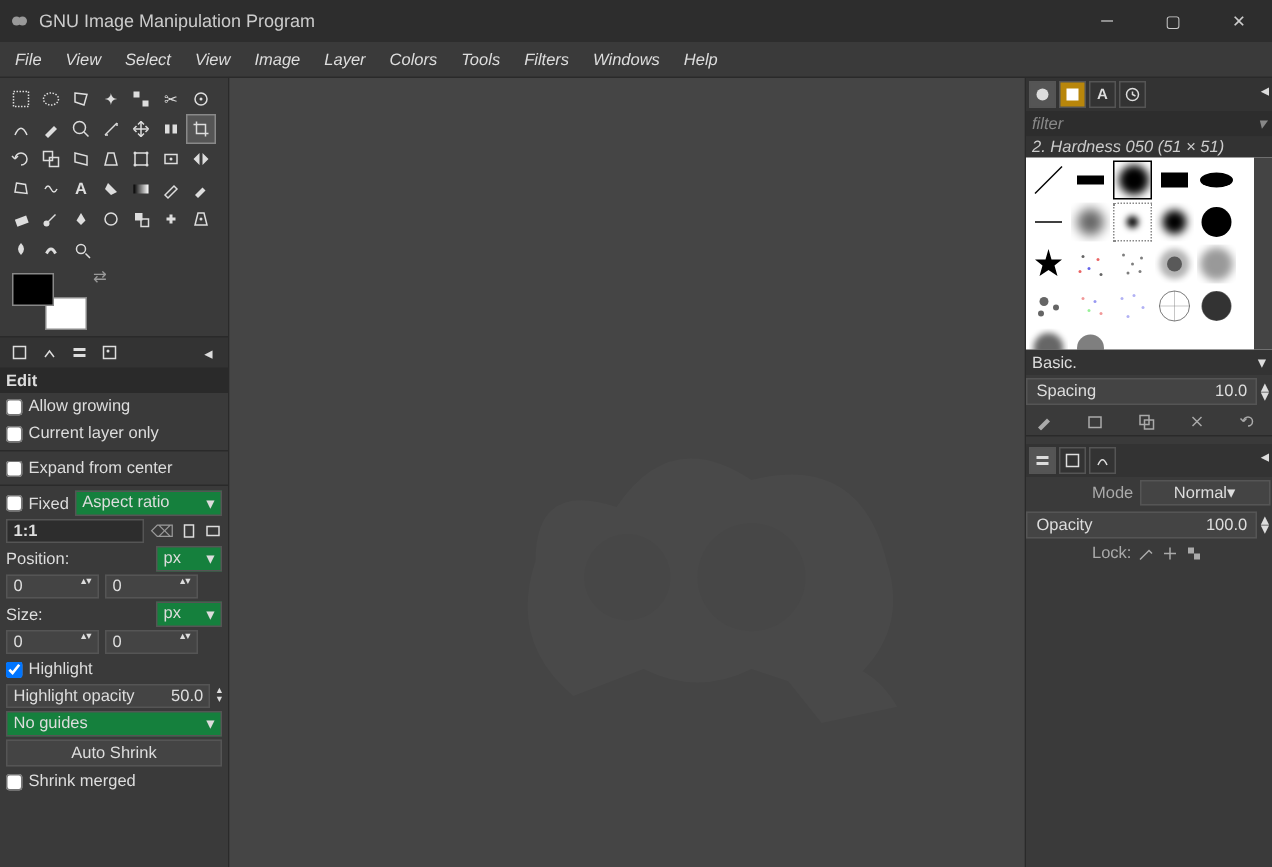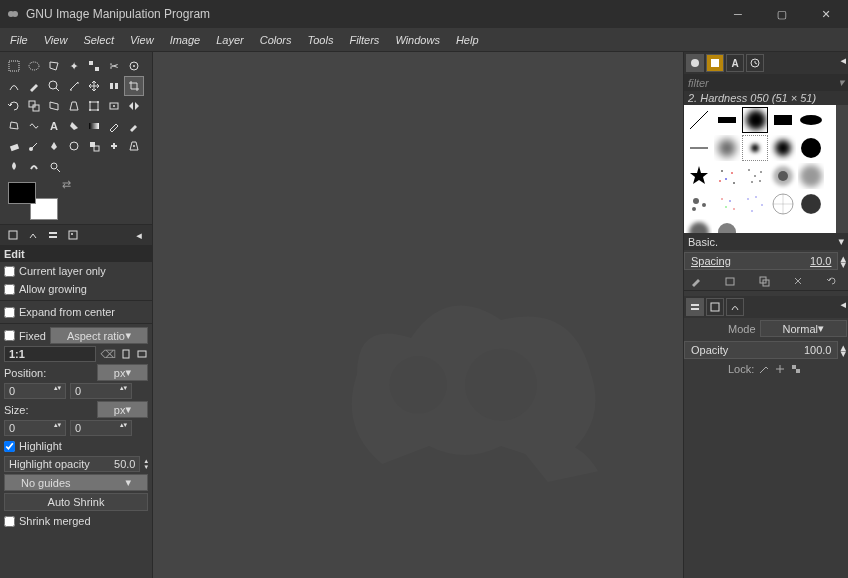--- a/index.html
+++ b/index.html
@@ -18,21 +18,21 @@
 .fgbg { position: relative; width: 50px; height: 38px; margin: 6px 0 0 4px; }
 .fgbg .fg { position: absolute; top: 0; left: 0; width: 28px; height: 22px; background: #000; border: 1px solid #888; }
 .fgbg .bg { position: absolute; bottom: 0; right: 0; width: 28px; height: 22px; background: #fff; border: 1px solid #888; }
 .tabs { display: flex; gap: 2px; padding: 2px 4px; border-top: 1px solid #2a2a2a; border-bottom: 1px solid #2a2a2a; background: #333; align-items: center; }
 .tabs .tab { width: 18px; height: 16px; display: flex; align-items: center; justify-content: center; }
 .tabs .sp { flex: 1; }
 .opt-header { background: #2a2a2a; padding: 2px 4px; font-weight: bold; }
 .opt { padding: 1px 4px; display: flex; align-items: center; gap: 4px; min-height: 18px; }
 .opt input[type=checkbox] { width: 11px; height: 11px; }
 .opt-sep { height: 1px; background: #2a2a2a; margin: 2px 0; }
-.opt .combo { flex: 1; background: #737373; border: 1px solid #555; padding: 1px 16px; display: flex; justify-content: space-between; align-items: center; }
+.opt .combo { flex: 1; background: #15803d; border: 1px solid #555; padding: 1px 4px; display: flex; justify-content: space-between; align-items: flex-start; }
 .opt .field { flex: 1; background: #2d2d2d; border: 1px solid #555; padding: 1px 4px; color: #ddd; font-weight: bold; }
 .opt .num { width: 62px; background: #444; border: 1px solid #555; padding: 1px 4px; display: flex; justify-content: space-between; }
 .opt .spin { display: inline-flex; flex-direction: column; line-height: 5px; font-size: 7px; }
 .opt .btn { flex: 1; background: #444; border: 1px solid #555; padding: 2px; text-align: center; }
 .opt .slider-row { flex: 1; background: #444; border: 1px solid #555; padding: 1px 4px; display: flex; justify-content: space-between; align-items: center; }
 .canvas { flex: 1; background: #454545; position: relative; }
 .wilber { position: absolute; right: 20px; bottom: -30px; opacity: 0.12; }
 .right { width: 165px; background: #3a3a3a; display: flex; flex-direction: column; border-left: 1px solid #2a2a2a; }
 .right .rtabs { display: flex; gap: 2px; padding: 2px; background: #333; }
 .right .rtab { width: 18px; height: 18px; display: flex; align-items: center; justify-content: center; border: 1px solid #555; }
@@ -333,25 +333,25 @@
             <circle cx="5" cy="5" r="1" fill="#ddd"></circle>
           </svg>
         </div>
       <div class="sp"></div>
       <div class="tab">◂</div>
     </div>
 
     <div class="opt-header">Edit</div>
     <div class="opt">
         <input type="checkbox" style="">
+        <span>Allow growing</span>
+      </div>
+    <div class="opt">
+        <input type="checkbox" style="">
         <span>Current layer only</span>
-      </div>
-    <div class="opt">
-        <input type="checkbox" style="">
-        <span>Allow growing</span>
       </div>
     <div class="opt-sep"></div>
     <div class="opt">
         <input type="checkbox" style="">
         <span>Expand from center</span>
       </div>
     <div class="opt-sep"></div>
     <div class="opt">
       <input type="checkbox" style="">
       <span>Fixed</span>
@@ -617,21 +617,21 @@
           <svg width="26" height="26">
             <circle cx="13" cy="13" r="9" fill="#000" opacity="0.5"></circle>
           </svg>
         </div>
     </div>
     <div class="presets">
       <span>Basic.</span>
       <span>▾</span>
     </div>
     <div style="display:flex;align-items:center;">
-      <div class="spacing" style="flex:1;text-decoration:underline;">
+      <div class="spacing" style="flex:1;">
         <span>Spacing</span>
         <span>10.0</span>
       </div>
       <span class="spin" style="line-height:6px;padding:0 2px;">▴<br>▾</span>
     </div>
     <div class="iconrow">
       <span>
           <svg width="12" height="12">
             <path d="M2 10 L8 4 L10 6 L4 12 Z" fill="#aaa"></path>
           </svg>

